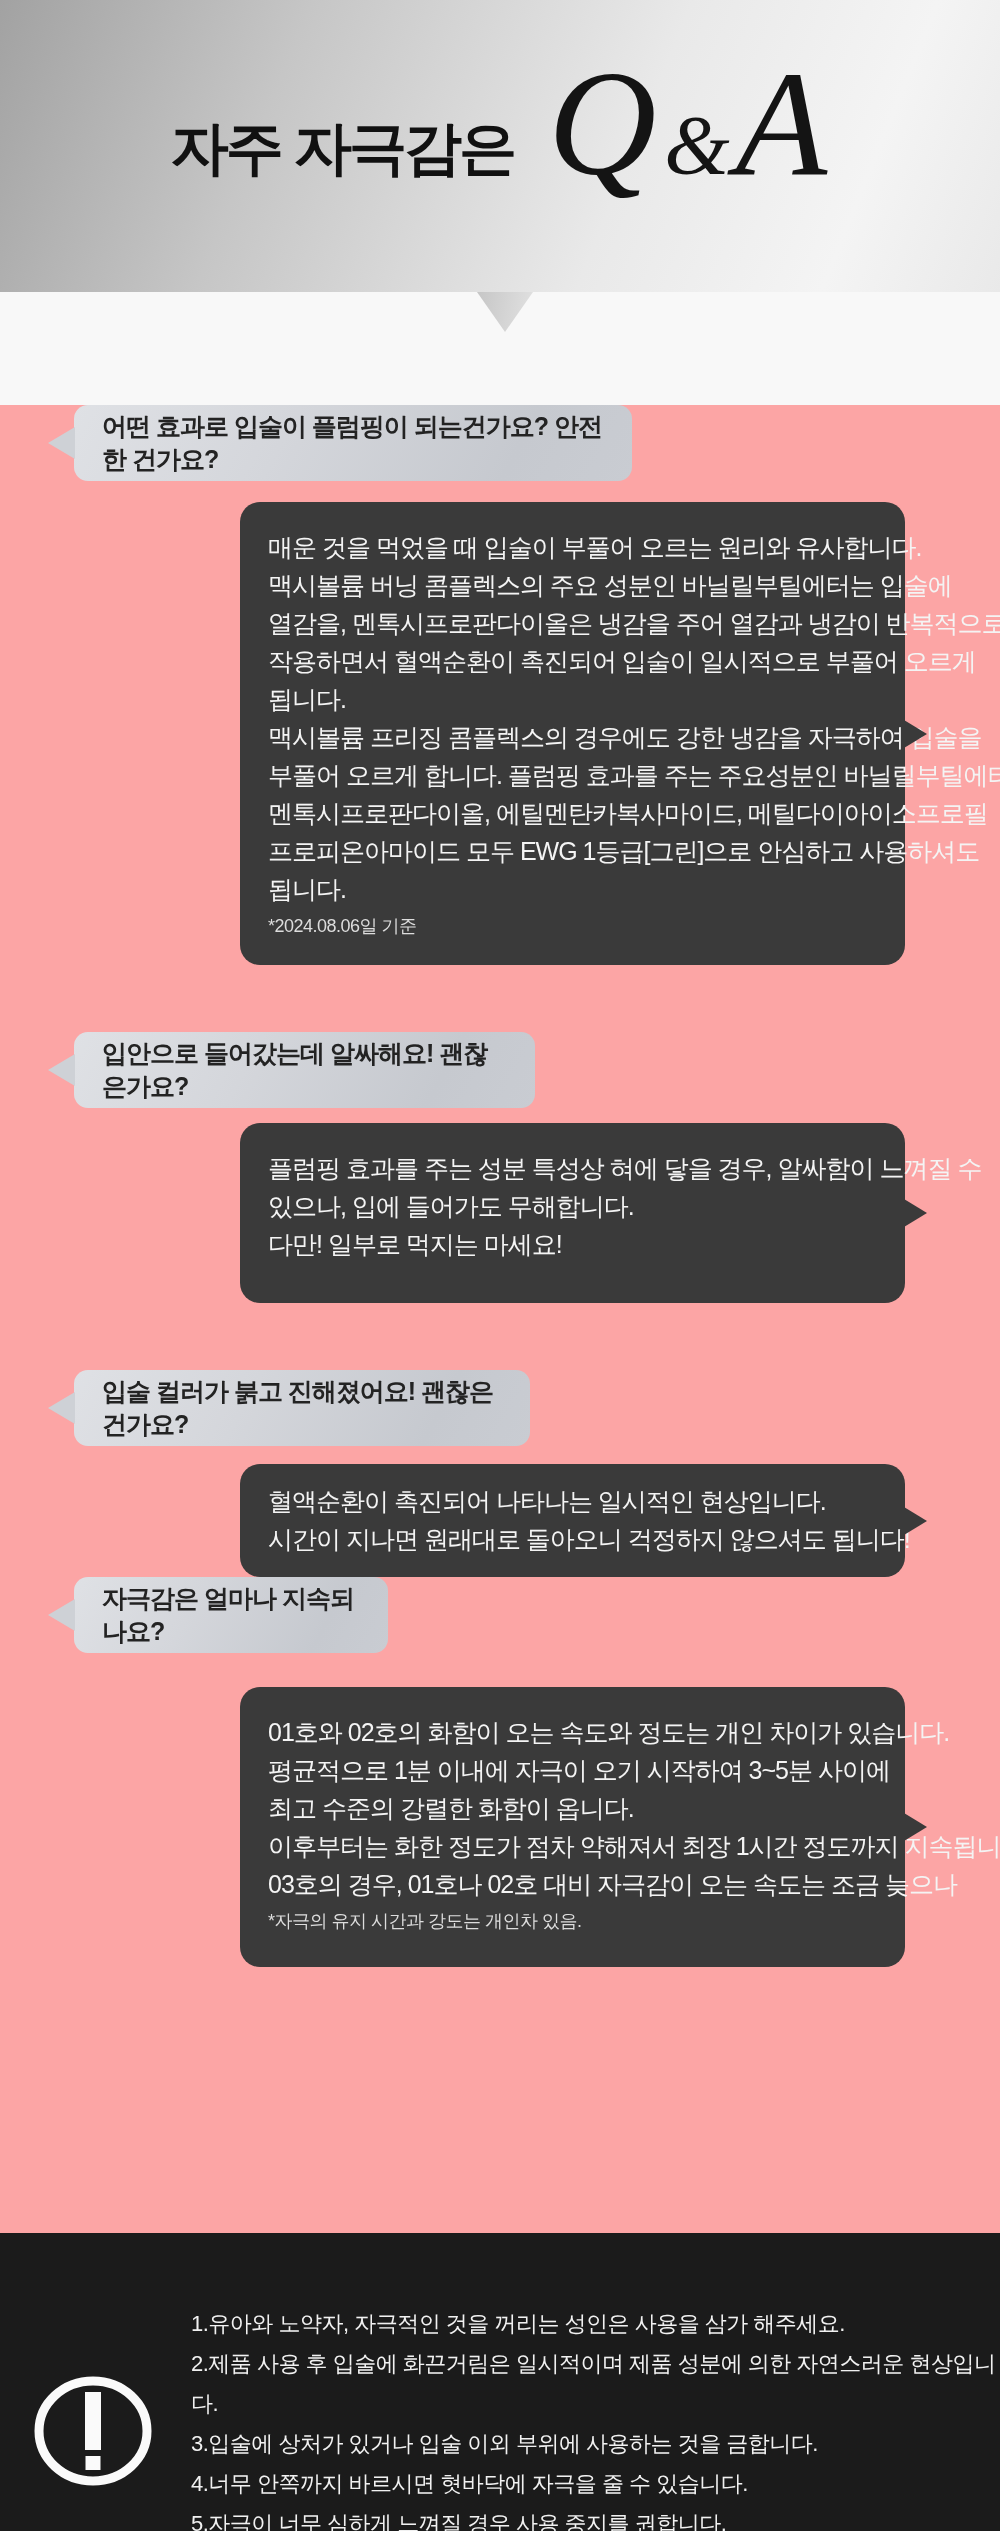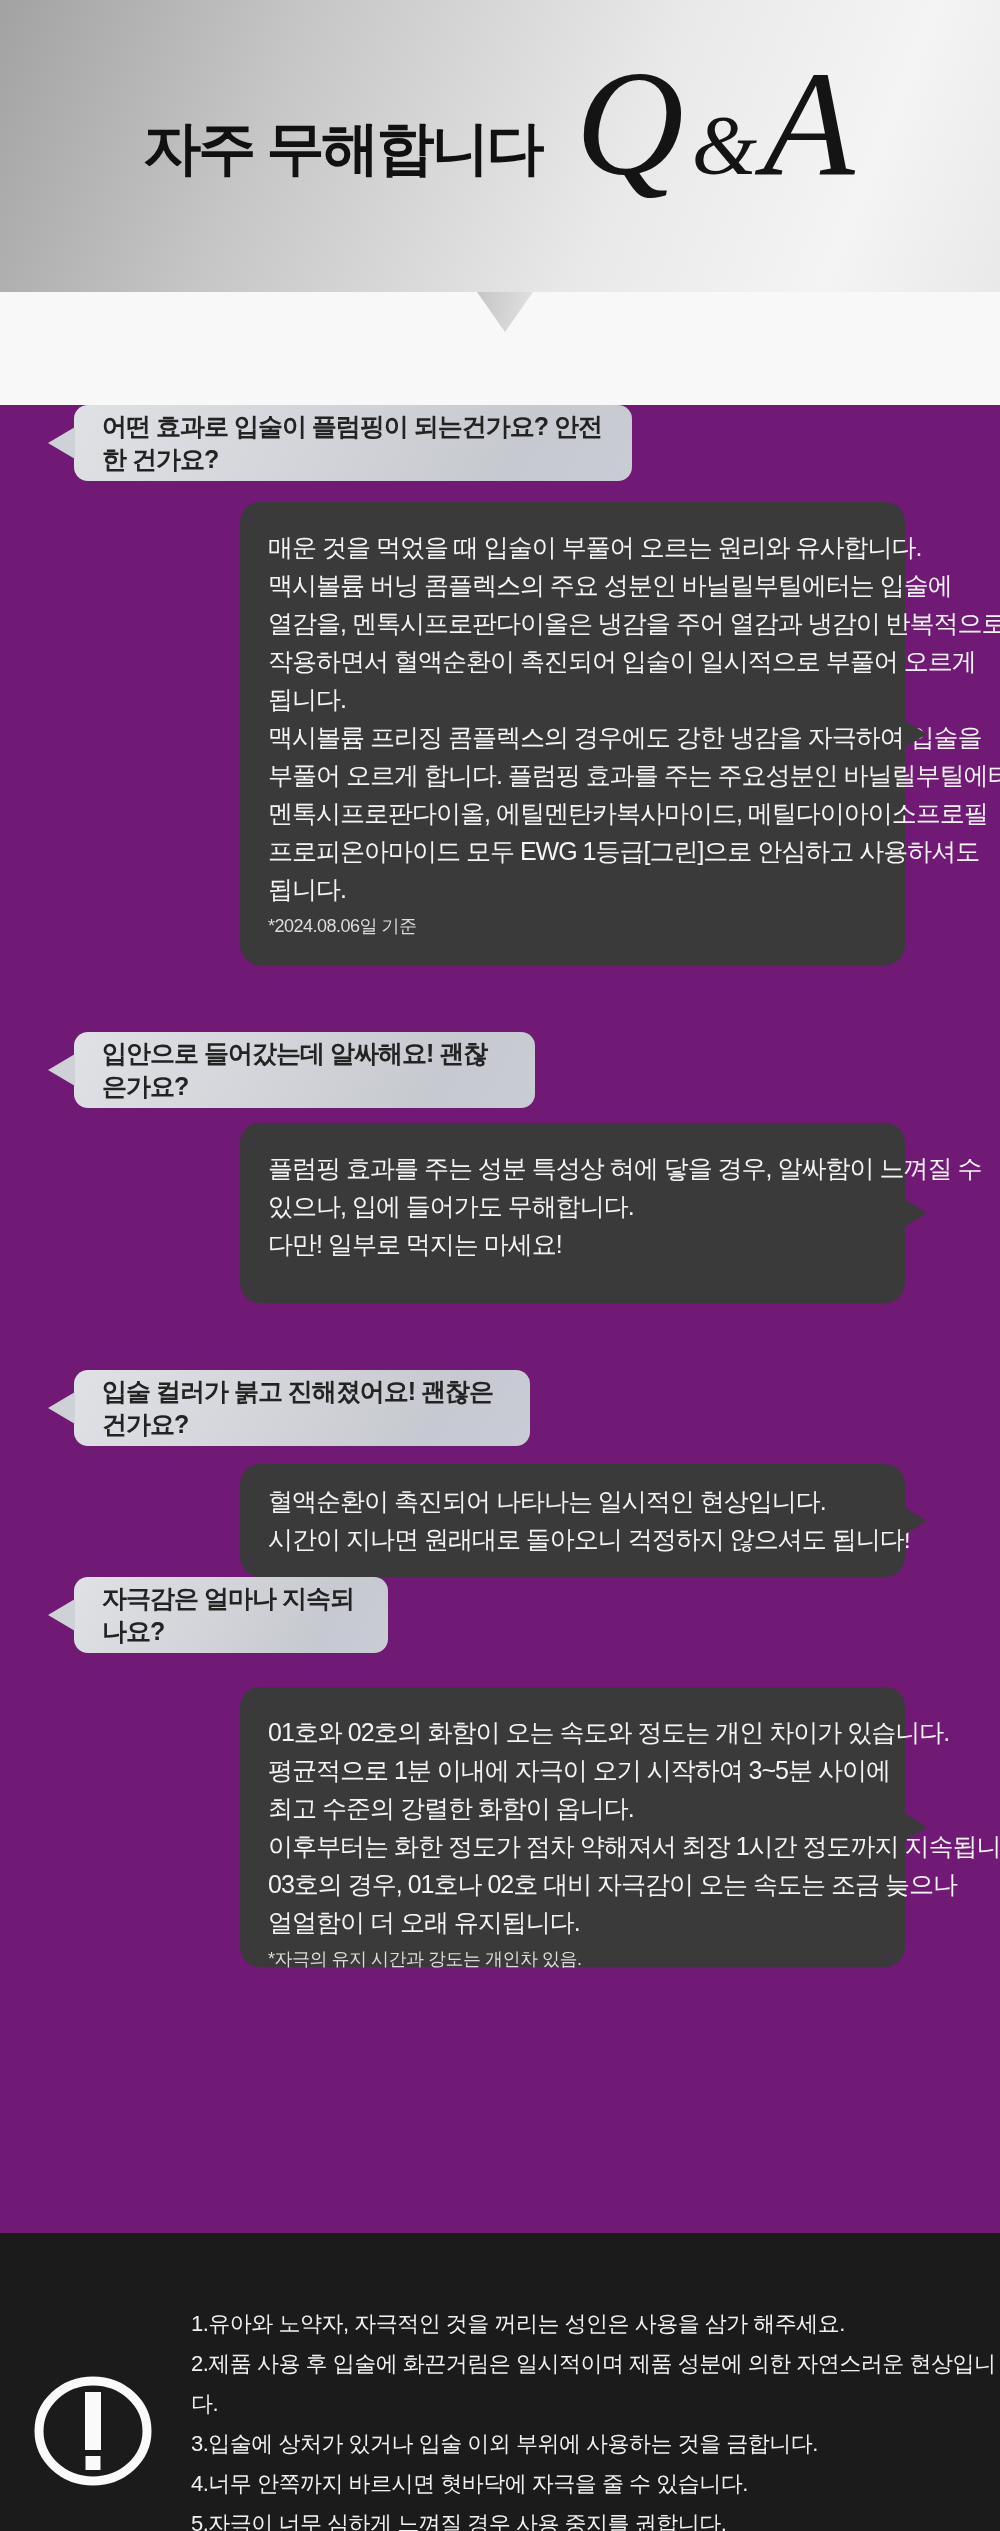--- a/index.html
+++ b/index.html
@@ -28,21 +28,21 @@
     margin-left:34px; line-height:0;
   }
   .t-en .amp { font-size:0.56em; letter-spacing:0; padding:0 6px; }
   .notch {
     position:absolute; left:477px; top:292px; width:56px; height:40px;
     background:linear-gradient(100deg,#c6c6c6,#e2e2e2);
     clip-path:polygon(0 0,100% 0,50% 100%);
   }
 
   
-  main { position:relative; width:1000px; height:1828px; background:#701a75; }
+  main { position:relative; width:1000px; height:1828px; background:#fca5a5; }
 
   .q-bubble {
     position:relative; margin-left:74px; height:76px;
     border-radius:14px;
     background:linear-gradient(118deg,#dfe1e5 0%,#d4d6db 38%,#c6c9cf 78%,#c9ccd2 100%);
     display:flex; align-items:center; padding:0 30px 0 28px;
     font-size:25px; font-weight:600; letter-spacing:-1px; color:#232323;
   }
   .q-bubble::before {
     content:""; position:absolute; left:-26px; top:50%; transform:translateY(-50%);
@@ -81,21 +81,21 @@
   .c-line {
     font-size:22px; letter-spacing:-0.5px; line-height:40px;
     color:#f1f1f1; white-space:pre-wrap;
   }
 </style>
 </head>
 <body>
 
 <header class="hero">
   <div class="hero-title">
-    <span class="t-ko">자주 무해합니다</span>
+    <span class="t-ko">자주 자극감은</span>
     <span class="t-en"><span>Q</span><span class="amp">&amp;</span><span>A</span></span>
   </div>
 </header>
 <div class="notch"></div>
 
 <main>
 
   <div class="q-bubble q1">
     <span>어떤 효과로 입술이 플럼핑이 되는건가요? 안전한 건가요?</span>
   </div>
@@ -132,21 +132,20 @@
 
   <div class="q-bubble q4">
     <span>자극감은 얼마나 지속되나요?</span>
   </div>
   <div class="a-bubble a4">
     <div class="a-line">01호와 02호의 화함이 오는 속도와 정도는 개인 차이가 있습니다.</div>
     <div class="a-line">평균적으로 1분 이내에 자극이 오기 시작하여 3~5분 사이에</div>
     <div class="a-line">최고 수준의 강렬한 화함이 옵니다.</div>
     <div class="a-line">이후부터는 화한 정도가 점차 약해져서 최장 1시간 정도까지 지속됩니다.</div>
     <div class="a-line">03호의 경우, 01호나 02호 대비 자극감이 오는 속도는 조금 늦으나</div>
-    <div class="a-line">얼얼함이 더 오래 유지됩니다.</div>
     <div class="a-foot">*자극의 유지 시간과 강도는 개인차 있음.</div>
   </div>
 
 </main>
 
 <footer class="cautions">
   <svg class="warn-icon" width="120" height="112" viewBox="0 0 120 112">
     <ellipse cx="60" cy="55" rx="54" ry="50" fill="none" stroke="#fafafa" stroke-width="9"></ellipse>
     <rect x="52" y="16" width="16" height="58" fill="#fafafa"></rect>
     <rect x="52.5" y="80" width="15" height="14" fill="#fafafa"></rect>

